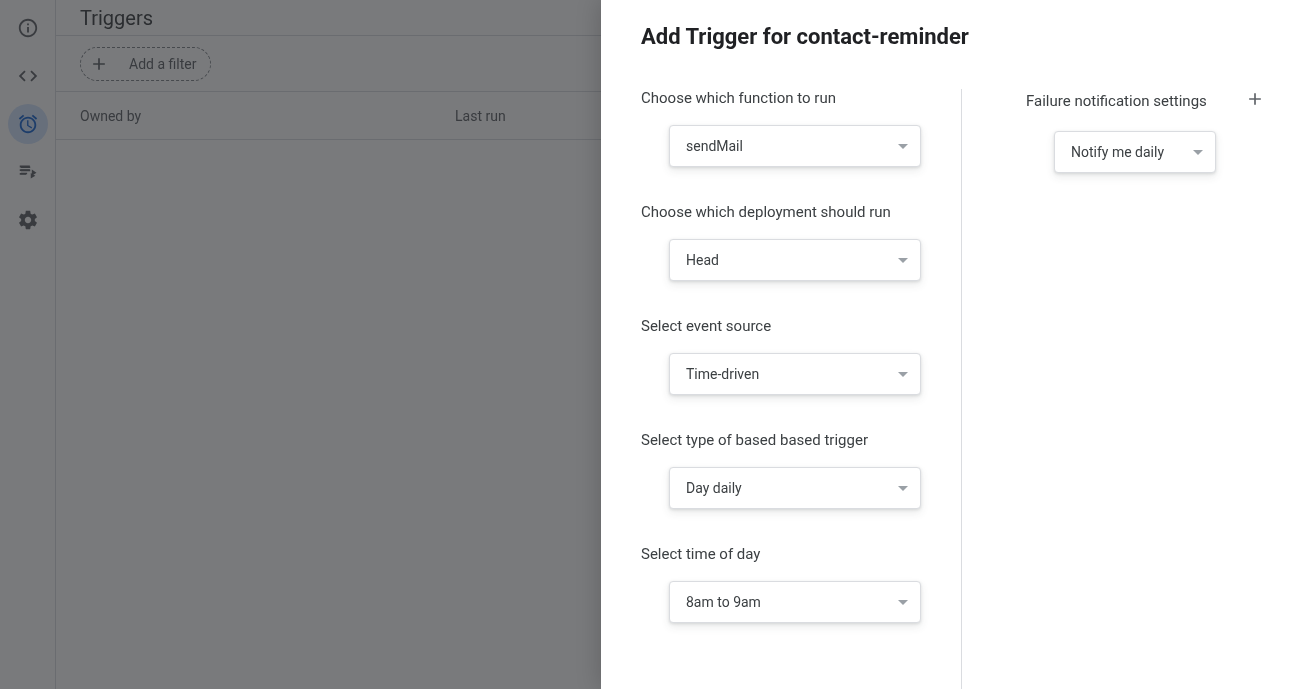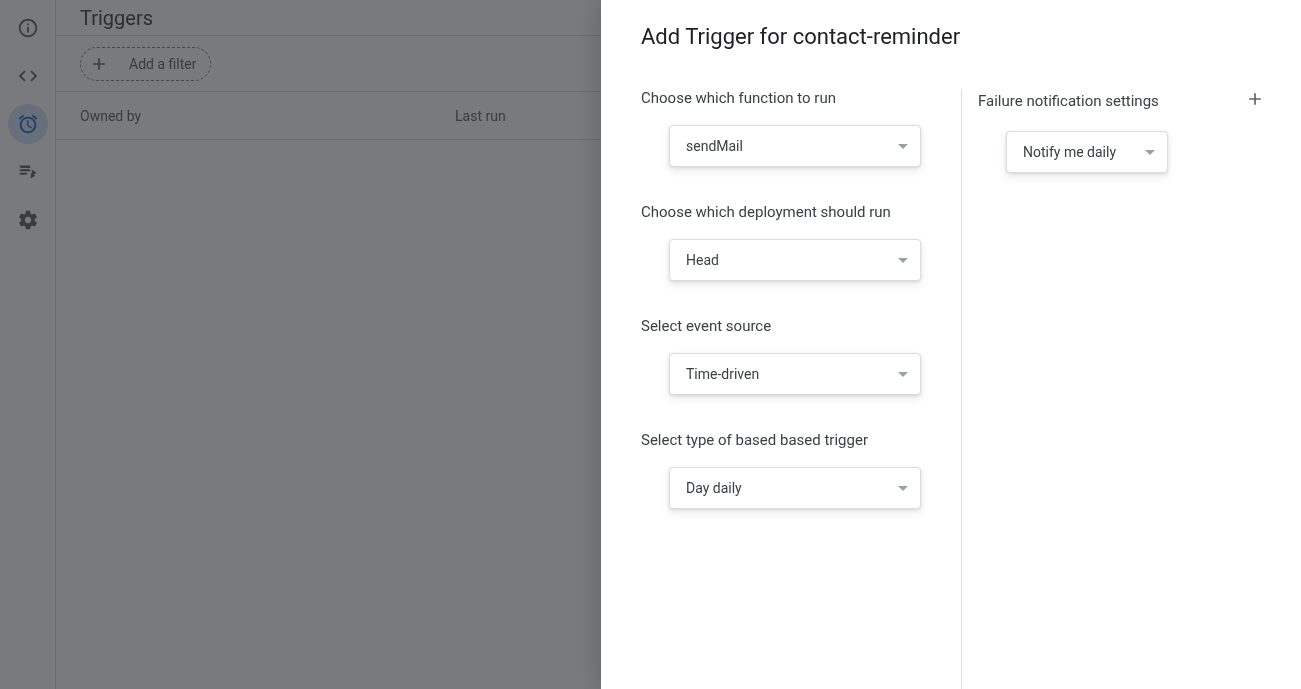--- a/index.html
+++ b/index.html
@@ -125,28 +125,28 @@
       width: 700px;
       height: 100%;
       background: #fff;
       box-shadow: 0 0 24px rgba(0,0,0,0.2);
       display: flex;
       flex-direction: column;
     }
     .modal-title {
       padding: 24px 40px 0 40px;
       font-size: 22px;
-      font-weight: 400;
+      font-weight: 700;
       color: #202124;
     }
     .modal-body {
       flex: 1;
       display: flex;
       padding: 40px 32px 0 40px;
-      gap: 16px;
+      gap: 64px;
       overflow: hidden;
     }
     .modal-col-left {
       flex: 0 0 310px;
       border-right: 1px solid #dadce0;
       padding-right: 40px;
     }
     .modal-col-right {
       flex: 1;
       position: relative;
@@ -292,20 +292,27 @@
       </div>
 
       <div class="field-block">
         <span class="field-label">Select type of based based trigger</span>
         <div class="select">
           <span>Day daily</span>
           <span class="caret"></span>
         </div>
       </div>
 
+      <div class="field-block">
+        <span class="field-label">Select time of day</span>
+        <div class="select">
+          <span>8am to 9am</span>
+          <span class="caret"></span>
+        </div>
+      </div>
 
     </div>
 
     <div class="modal-col-right">
       <div class="right-header">
         <span class="field-label">Failure notification settings</span>
         <div class="plus-btn">
           <svg viewBox="0 0 24 24">
               <path d="M19 13h-6v6h-2v-6H5v-2h6V5h2v6h6v2z"></path>
             </svg>

